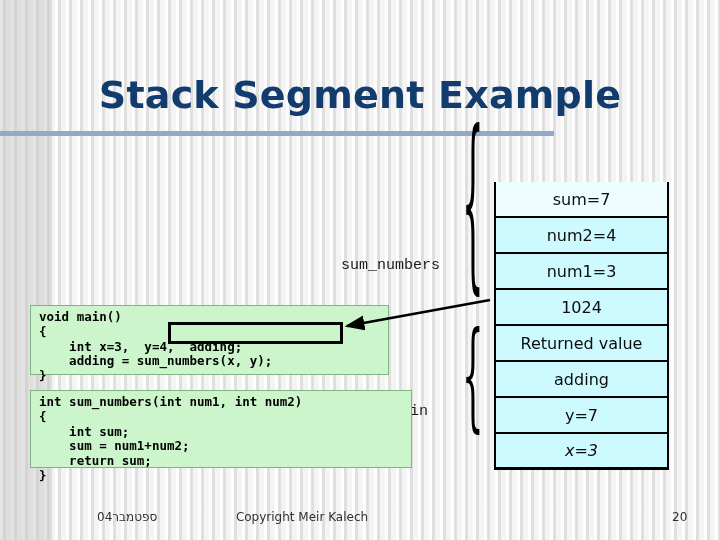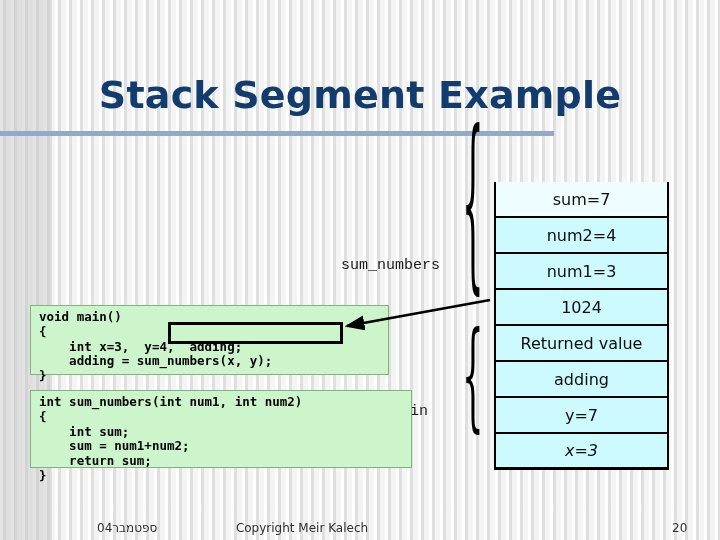--- a/index.html
+++ b/index.html
@@ -201,21 +201,21 @@
   }
   #brace-lower {
     left: 462px; top: 358px;
     font-size: 34px;
     transform: scale(1.0, 3.45);
   }
 
   
   .footer-text {
     position: absolute;
-    top: 521px;
+    top: 510px;
     font-family: "DejaVu Sans", sans-serif;
     font-size: 12px;
     color: #303030;
     white-space: nowrap;
   }
   #footer-date  { left: 97px; }
   #footer-copy  { left: 0; width: 604px; text-align: center; }
   #footer-page  { left: 672px; }
 </style>
 </head>

